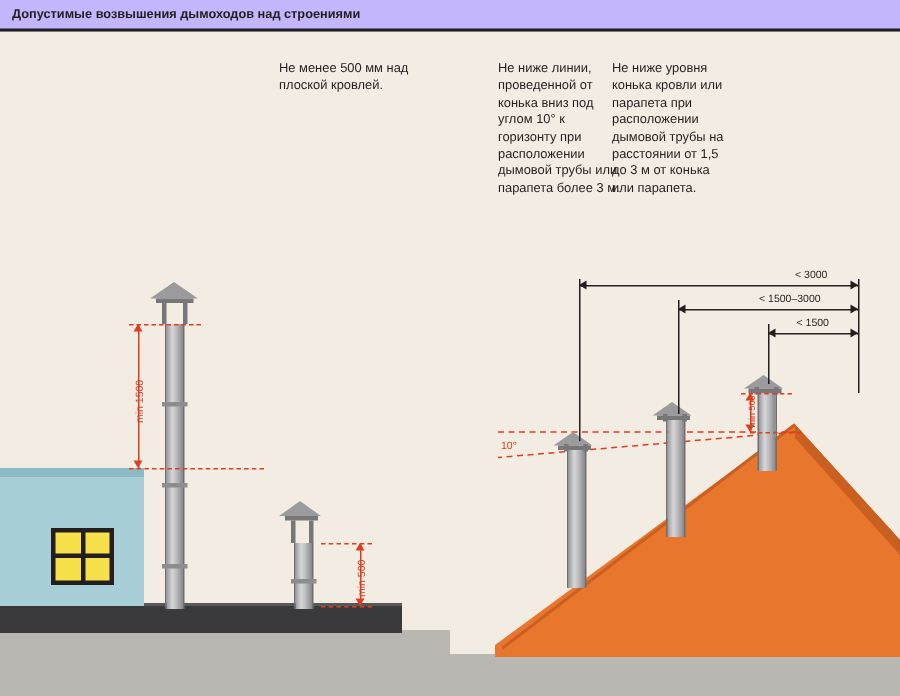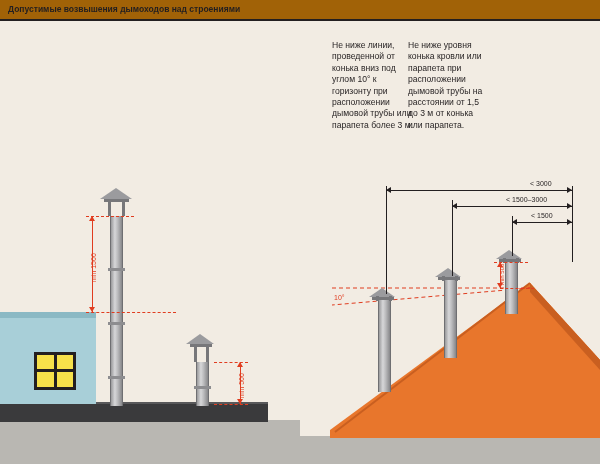--- a/index.html
+++ b/index.html
@@ -8,21 +8,21 @@
     background:#f2ece3;
     font-family:"Liberation Sans", sans-serif;
     overflow:hidden;
     position:relative;
   }
   #root{position:relative;width:600px;height:464px;overflow:hidden;background:#f2ece3;}
 
   
   .header{
     position:absolute;left:0;top:0;width:600px;height:20px;
-    background:#a16207;
+    background:#c4b5fd;
     border-bottom:1px solid #d8d2c8;
   }
   .header-title{
     position:absolute;left:8px;top:4px;
     font-size:8.5px;font-weight:bold;color:#231f20;
     letter-spacing:0px;
   }
   .header-rule{
     position:absolute;left:0;top:19px;width:600px;height:2px;background:#231f20;
   }
@@ -127,20 +127,23 @@
 </head>
 <body>
 
 <div id="root">
 
   <div class="header">
     <div class="header-title">Допустимые возвышения дымоходов над строениями</div>
   </div>
   <div class="header-rule"></div>
 
+  <div class="col col-2">
+    <p>Не менее 500 мм над плоской кровлей.</p>
+  </div>
   <div class="col col-3">
     <p>Не ниже линии, проведенной от конька вниз под углом 10° к горизонту при расположении дымовой трубы или парапета более 3 м.</p>
   </div>
   <div class="col col-4">
     <p>Не ниже уровня конька кровли или парапета при расположении дымовой трубы на расстоянии от 1,5 до 3 м от конька или парапета.</p>
   </div>
 
   <div class="ground-left"></div>
   <div class="ground-right"></div>
 

